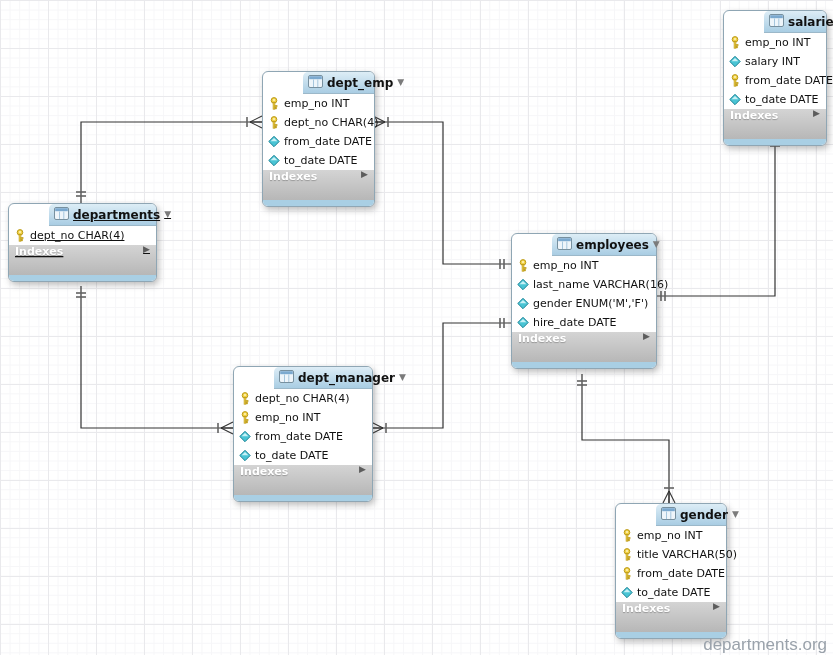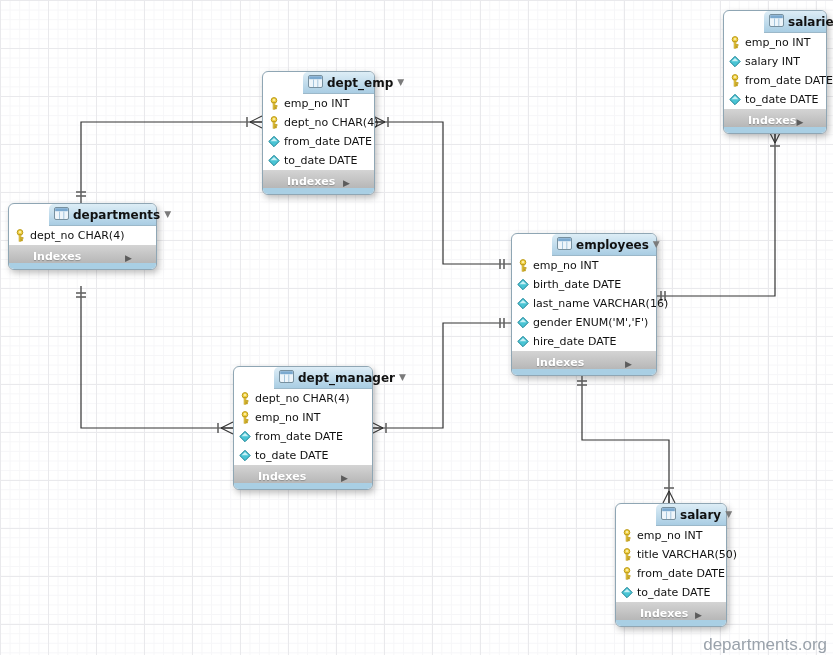--- a/index.html
+++ b/index.html
@@ -23,21 +23,21 @@
   .tbl-header{
     height:21px;display:flex;align-items:center;gap:4px;padding:0 5px;
     background:linear-gradient(#ddedf6,#a9cde3);
     border-bottom:1px solid #9cb8c9;border-radius:5px 5px 0 0;
     font-weight:bold;font-size:12px;margin-left:40px;
   }
   .collapse{margin-left:auto;color:#7b7b7b;font-size:9px;line-height:1;}
   .col-row{height:19px;display:flex;align-items:center;gap:4px;padding:0 5px;background:#fff;white-space:nowrap;}
   .col-icon{width:12px;height:13px;flex:0 0 12px;display:inline-flex;}
   .indexes{
-    height:18px;display:flex;align-items:flex-end;padding:0 24px;
+    height:30px;display:flex;align-items:flex-start;padding:0 6px;
     background:linear-gradient(#d4d4d4,#b7b7b7);
     color:#fff;font-weight:bold;font-size:11px;text-shadow:0 1px 1px rgba(0,0,0,.25);
   }
   .idx-arrow{margin-left:auto;color:#5c5c5c;font-size:9px;text-shadow:none;line-height:1;}
   .strip{height:6px;background:#a9cfe4;border-radius:0 0 5px 5px;}
   .watermark{
     position:absolute;right:6px;bottom:0px;
     font-family:"Liberation Sans",sans-serif;font-size:17px;color:#9aa2ab;
   }
 </style>
@@ -213,21 +213,21 @@
             </svg>
           </span>
           <span>to_date DATE</span>
         </div>
         <div class="indexes">
           <span>Indexes</span>
           <span class="idx-arrow">▶</span>
         </div>
         <div class="strip"></div>
       </div>
-      <div class="tbl" style="left: 8px; top: 203px; width: 147px;">
+      <div class="tbl" style="left: 8px; top: 203px; width: 147px; text-decoration: underline;">
         <div class="tbl-header">
           <span class="tbl-icon"><svg width="15" height="13" viewBox="0 0 15 13">
               <rect x="0.5" y="0.5" width="14" height="12" rx="1.5" fill="#eef5fa" stroke="#77909f"></rect>
               <rect x="1.2" y="1.2" width="12.6" height="3" fill="#7ba9cf"></rect>
               <line x1="5.5" y1="4.5" x2="5.5" y2="12" stroke="#a5c6dd"></line>
               <line x1="9.8" y1="4.5" x2="9.8" y2="12" stroke="#a5c6dd"></line>
             </svg></span>
           <span>departments</span>
           <span class="collapse">▼</span>
         </div>
@@ -272,29 +272,20 @@
           </span>
           <span>emp_no INT</span>
         </div>
         <div class="col-row">
           <span class="col-icon">
             <svg width="12" height="13" viewBox="0 0 12 12">
               <polygon points="6,0.8 11.2,6 6,11.2 0.8,6" fill="#49c4d4" stroke="#1f8496"></polygon>
               <polygon points="6,2.4 9.4,5.8 6,5.8 2.6,5.8" fill="#c9f1f6"></polygon>
             </svg>
           </span>
-          <span>birth_date DATE</span>
-        </div>
-        <div class="col-row">
-          <span class="col-icon">
-            <svg width="12" height="13" viewBox="0 0 12 12">
-              <polygon points="6,0.8 11.2,6 6,11.2 0.8,6" fill="#49c4d4" stroke="#1f8496"></polygon>
-              <polygon points="6,2.4 9.4,5.8 6,5.8 2.6,5.8" fill="#c9f1f6"></polygon>
-            </svg>
-          </span>
           <span>last_name VARCHAR(16)</span>
         </div>
         <div class="col-row">
           <span class="col-icon">
             <svg width="12" height="13" viewBox="0 0 12 12">
               <polygon points="6,0.8 11.2,6 6,11.2 0.8,6" fill="#49c4d4" stroke="#1f8496"></polygon>
               <polygon points="6,2.4 9.4,5.8 6,5.8 2.6,5.8" fill="#c9f1f6"></polygon>
             </svg>
           </span>
           <span>gender ENUM('M','F')</span>
@@ -374,21 +365,21 @@
         <div class="strip"></div>
       </div>
       <div class="tbl" style="left: 615px; top: 503px; width: 110px;">
         <div class="tbl-header">
           <span class="tbl-icon"><svg width="15" height="13" viewBox="0 0 15 13">
               <rect x="0.5" y="0.5" width="14" height="12" rx="1.5" fill="#eef5fa" stroke="#77909f"></rect>
               <rect x="1.2" y="1.2" width="12.6" height="3" fill="#7ba9cf"></rect>
               <line x1="5.5" y1="4.5" x2="5.5" y2="12" stroke="#a5c6dd"></line>
               <line x1="9.8" y1="4.5" x2="9.8" y2="12" stroke="#a5c6dd"></line>
             </svg></span>
-          <span>salary</span>
+          <span>gender</span>
           <span class="collapse">▼</span>
         </div>
         <div class="col-row">
           <span class="col-icon">
             <svg width="12" height="13" viewBox="0 0 12 13">
               <circle cx="6" cy="3.4" r="2.8" fill="#f2d245" stroke="#bb9a1c"></circle>
               <circle cx="6" cy="3.1" r="1" fill="#fdf4c2"></circle>
               <rect x="5.1" y="5.6" width="1.8" height="6.6" fill="#f2d245" stroke="#bb9a1c" stroke-width="0.7"></rect>
               <rect x="6.9" y="8.6" width="2.1" height="1.2" fill="#f2d245" stroke="#bb9a1c" stroke-width="0.7"></rect>
               <rect x="6.9" y="10.6" width="1.7" height="1.2" fill="#f2d245" stroke="#bb9a1c" stroke-width="0.7"></rect>

